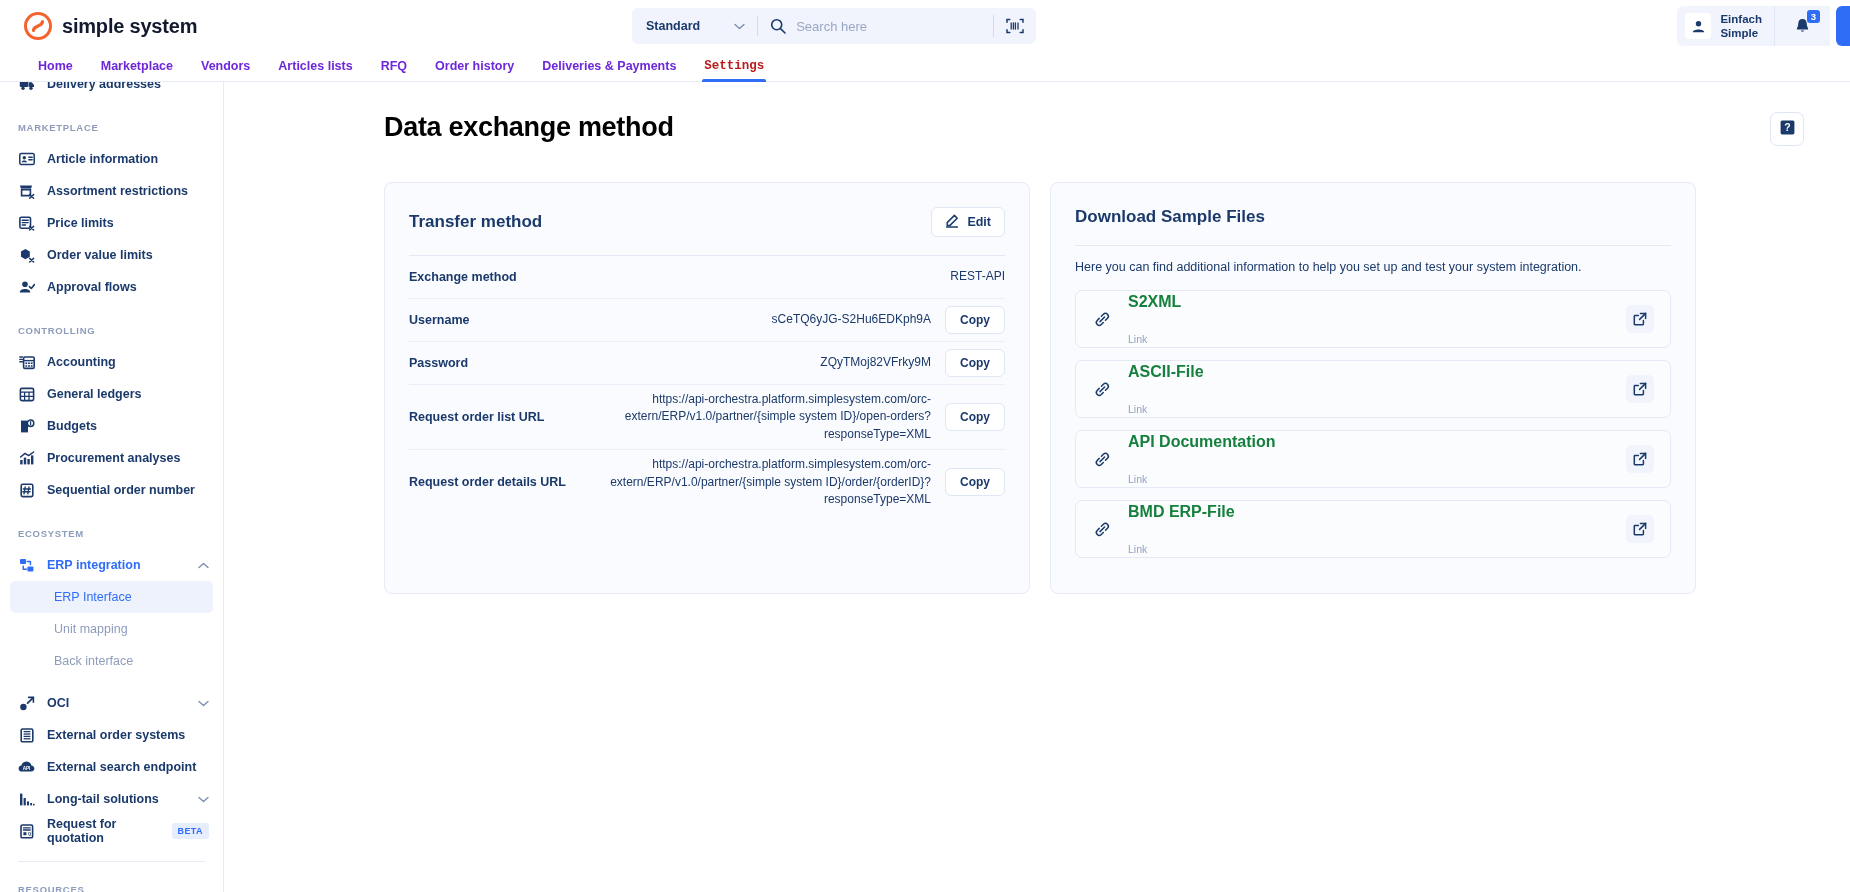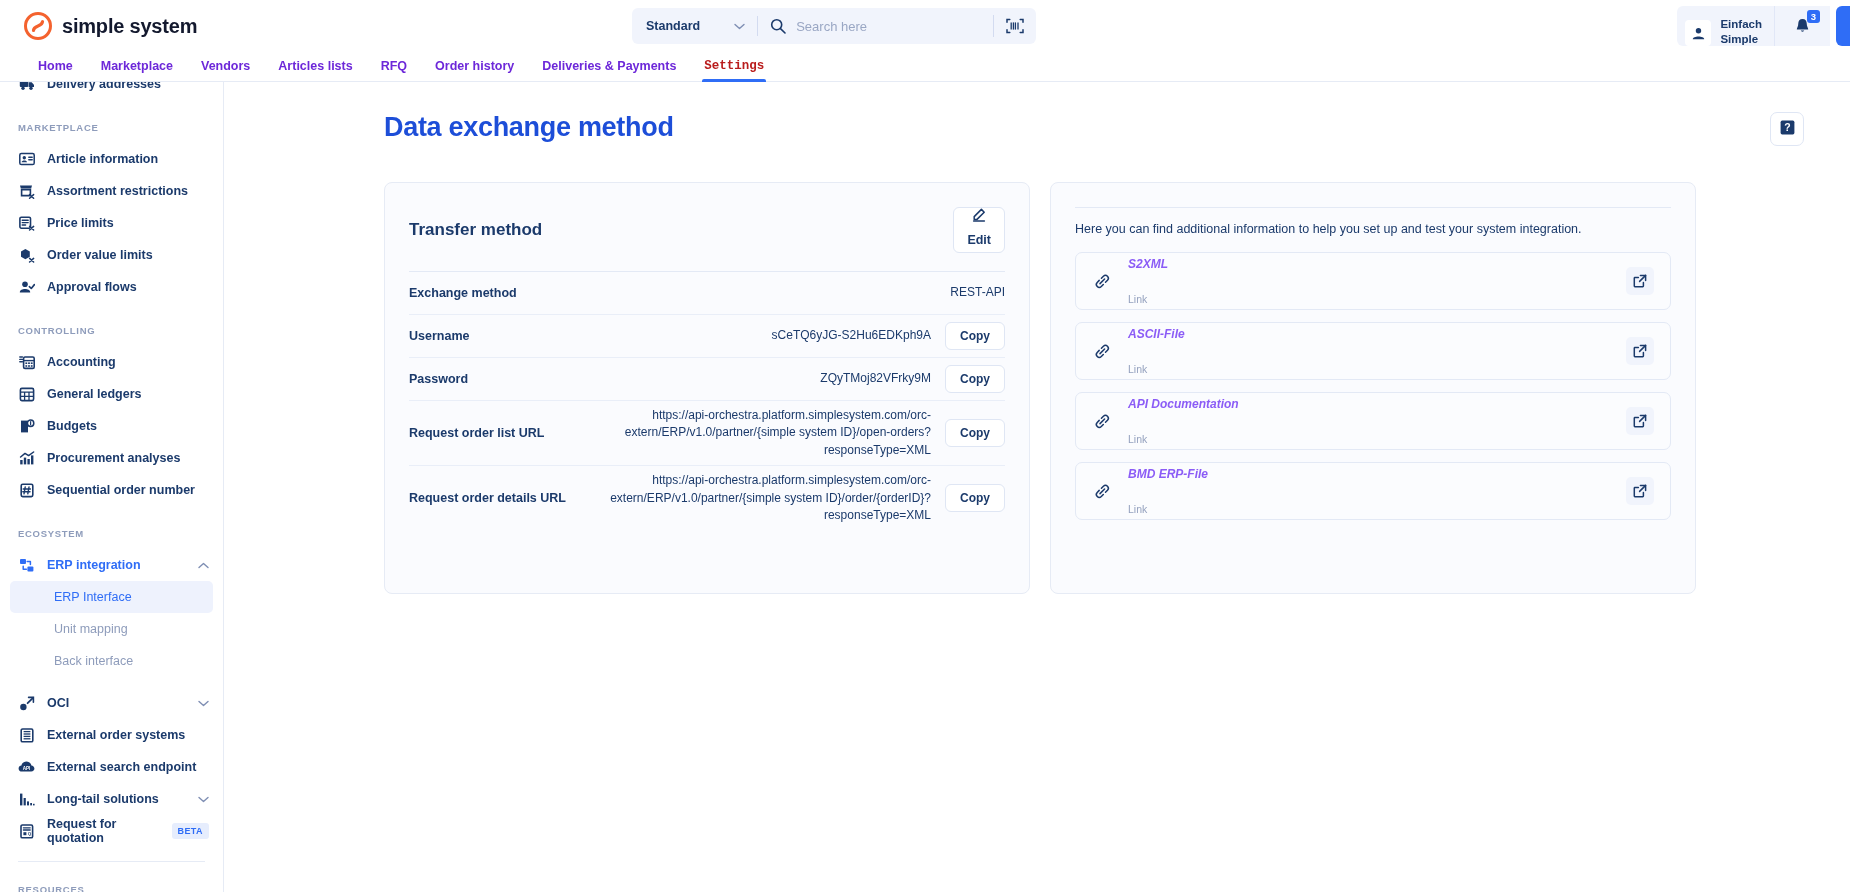--- a/index.html
+++ b/index.html
@@ -57,21 +57,21 @@
     width: 42px; height: 100%;
     display: flex; align-items: center; justify-content: center;
     cursor: pointer;
   }
   
   .topright {
     position: absolute; right: 0; top: 6px;
     height: 40px; display: flex; align-items: center;
   }
   .user-chip {
-    display: flex; align-items: flex-end; gap: 9px;
+    display: flex; align-items: center; gap: 9px;
     background: #f1f4fc; border-radius: 6px 0 0 6px;
     height: 40px; padding: 0 12px 0 8px;
   }
   .user-avatar {
     width: 26px; height: 26px; background: #fff; border-radius: 4px;
     display: flex; align-items: center; justify-content: center;
   }
   .user-name { font-size: 11.5px; font-weight: bold; line-height: 1.25; color: #1b3a6b; }
   .bell-chip {
     background: #f1f4fc; height: 40px; width: 56px;
@@ -139,45 +139,44 @@
   }
   .side-div { height: 1px; background: #e6ebf5; margin: 14px 18px 0 18px; }
   
   .main {
     flex: 1; background: #fff; padding: 30px 46px 0 160px;
     overflow: hidden; position: relative;
   }
   .page-head {
     display: flex; align-items: flex-start; justify-content: space-between;
   }
-  .page-title { font-size: 27px; font-weight: bold; color: #1d4ed8; letter-spacing: -0.3px; }
+  .page-title { font-size: 27px; font-weight: bold; color: #000000; letter-spacing: -0.3px; }
   .help-btn {
     width: 34px; height: 34px; border: 1px solid #dfe6f4; border-radius: 7px;
     background: #fff; display: flex; align-items: center; justify-content: center;
     cursor: pointer;
   }
   .cards { display: flex; gap: 20px; margin-top: 36px; }
   .card {
     background: #fafbfe; border: 1px solid #e6ebf5; border-radius: 8px;
     padding: 24px 24px 20px 24px;
   }
   .card.left { width: 646px; min-height: 412px; }
   .card.right { width: 646px; min-height: 412px; }
   .card-head {
     display: flex; align-items: center; justify-content: space-between;
     padding-bottom: 18px;
   }
   .card-title { font-size: 17px; font-weight: bold; color: #1b3a6b; }
   .edit-btn {
     display: flex; align-items: center; gap: 8px;
     border: 1px solid #dfe6f4; border-radius: 6px; background: #fff;
-    height: 46px; padding: 0 13px; cursor: pointer;
+    height: 30px; padding: 0 13px; cursor: pointer;
     font-size: 12.5px; font-weight: bold; color: #1b3a6b;
     font-family: "Liberation Sans", sans-serif;
-    flex-direction: column;
   }
   .hr { height: 1px; background: #e3e9f5; }
   .row {
     display: flex; align-items: center; min-height: 43px;
     border-bottom: 1px solid #e9eef8; gap: 14px; padding: 6px 0;
   }
   .row:last-child { border-bottom: 0; }
   .row-label { font-size: 12.5px; font-weight: bold; color: #1b3a6b; flex: 0 0 auto; white-space: nowrap; }
   .row-val {
     margin-left: auto; font-size: 12px; color: #1b3a6b;
@@ -189,21 +188,21 @@
     font-size: 12px; font-weight: bold; color: #1b3a6b;
     font-family: "Liberation Sans", sans-serif;
   }
   .card-desc { font-size: 12.5px; color: #1b3a6b; padding: 14px 0 16px 0; }
   .file-row {
     display: flex; align-items: center; gap: 16px;
     border: 1px solid #e3e9f5; border-radius: 7px; background: #fbfcfe;
     height: 58px; padding: 0 16px; margin-bottom: 12px; cursor: pointer;
   }
   .file-meta { display: flex; flex-direction: column; gap: 2px; }
-  .file-name { font-size: 12px; font-weight: bold; color: #8b5cf6; font-style: italic; }
+  .file-name { font-size: 16px; font-weight: bold; color: #15803d; }
   .file-sub { font-size: 10.5px; color: #95a2bf; margin-top: 20px; }
   .ext-btn {
     margin-left: auto; width: 28px; height: 28px; border-radius: 5px;
     background: #f1f4fc; display: flex; align-items: center; justify-content: center;
     cursor: pointer;
   }
   .ico svg, .file-row svg { display: block; }
 </style>
 </head>
 <body>
@@ -561,20 +560,23 @@
           <button class="copy-btn">Copy</button>
         </div>
         <div class="row">
           <span class="row-label">Request order details URL</span>
           <span class="row-val">https://api-orchestra.platform.simplesystem.com/orc-extern/ERP/v1.0/partner/{simple system ID}/order/{orderID}?responseType=XML</span>
           <button class="copy-btn">Copy</button>
         </div>
       </div>
 
       <div class="card right">
+        <div class="card-head">
+          <div class="card-title">Download Sample Files</div>
+        </div>
         <div class="hr"></div>
         <div class="card-desc">Here you can find additional information to help you set up and test your system integration.</div>
 
         <div class="file-row">
           <span>
             <svg width="20" height="20" viewBox="0 0 20 20">
                 <path d="M8 12.6 L12.6 8 M7.2 9.4 L5.2 11.4 A2.9 2.9 0 0 0 9.3 15.5 L11.3 13.5 M9.4 7.2 L11.4 5.2 A2.9 2.9 0 0 1 15.5 9.3 L13.5 11.3" fill="none" stroke="#1b3a6b" stroke-width="1.5" stroke-linecap="round"></path>
               </svg>
           </span>
           <span class="file-meta">

